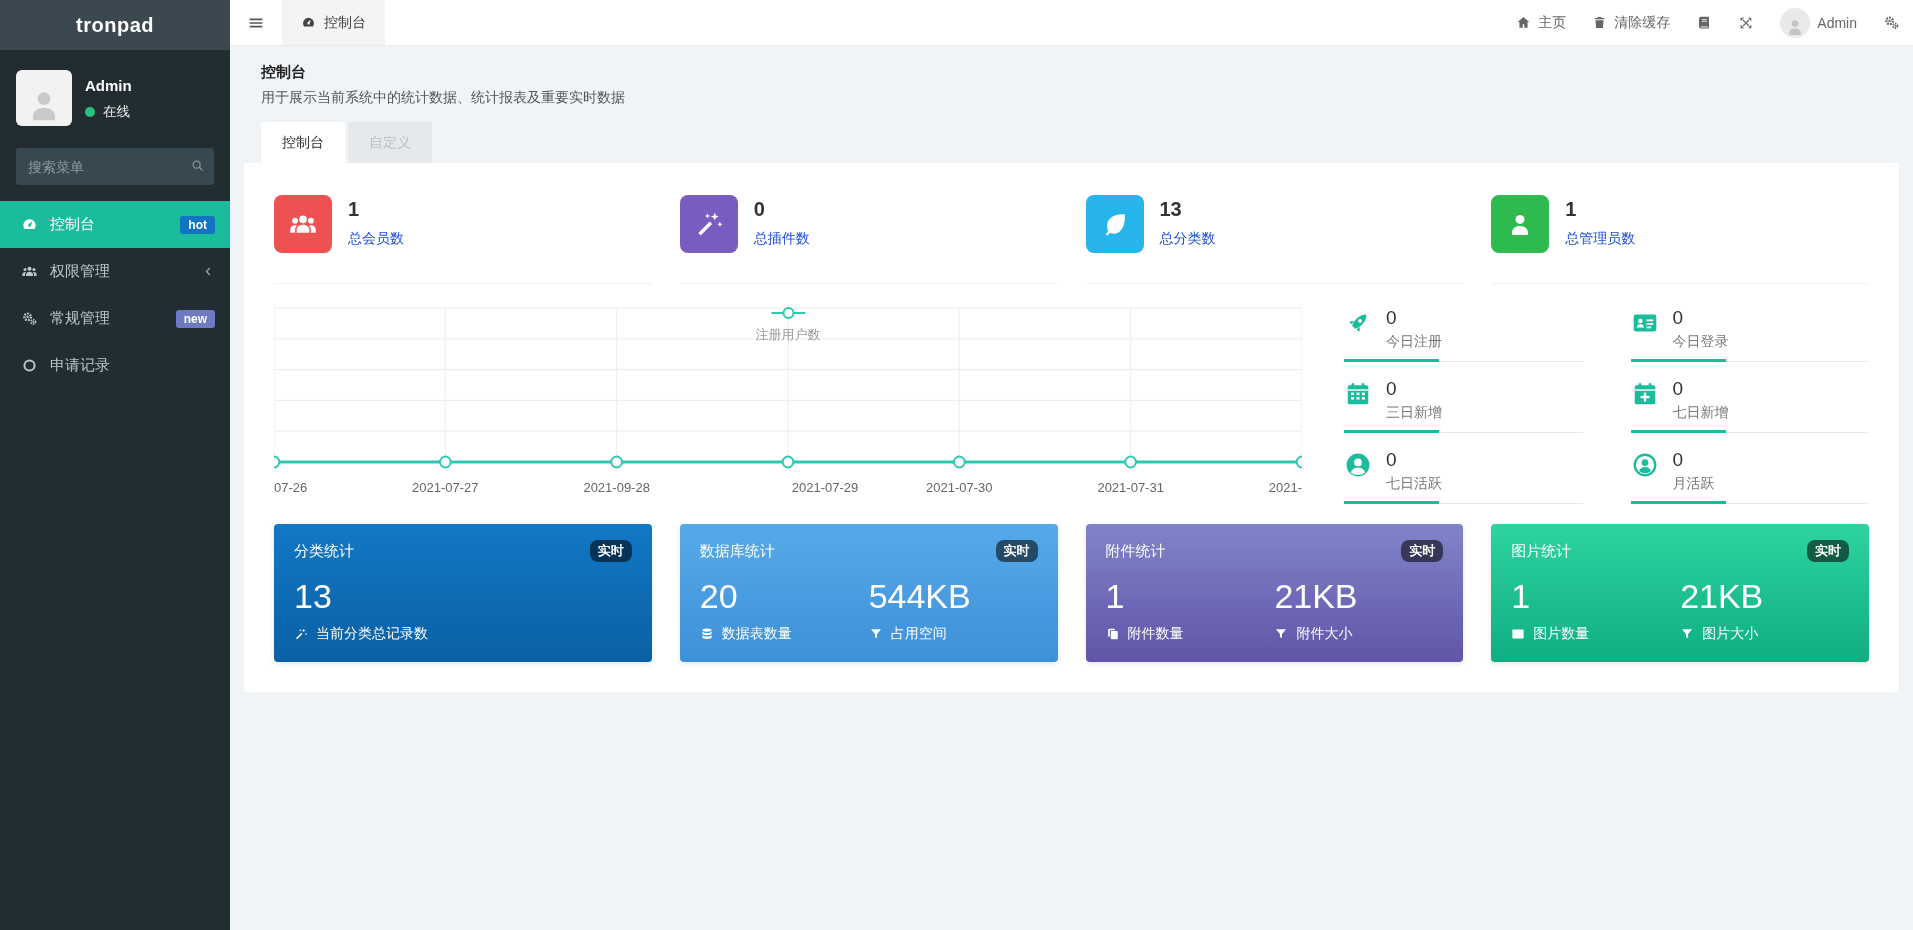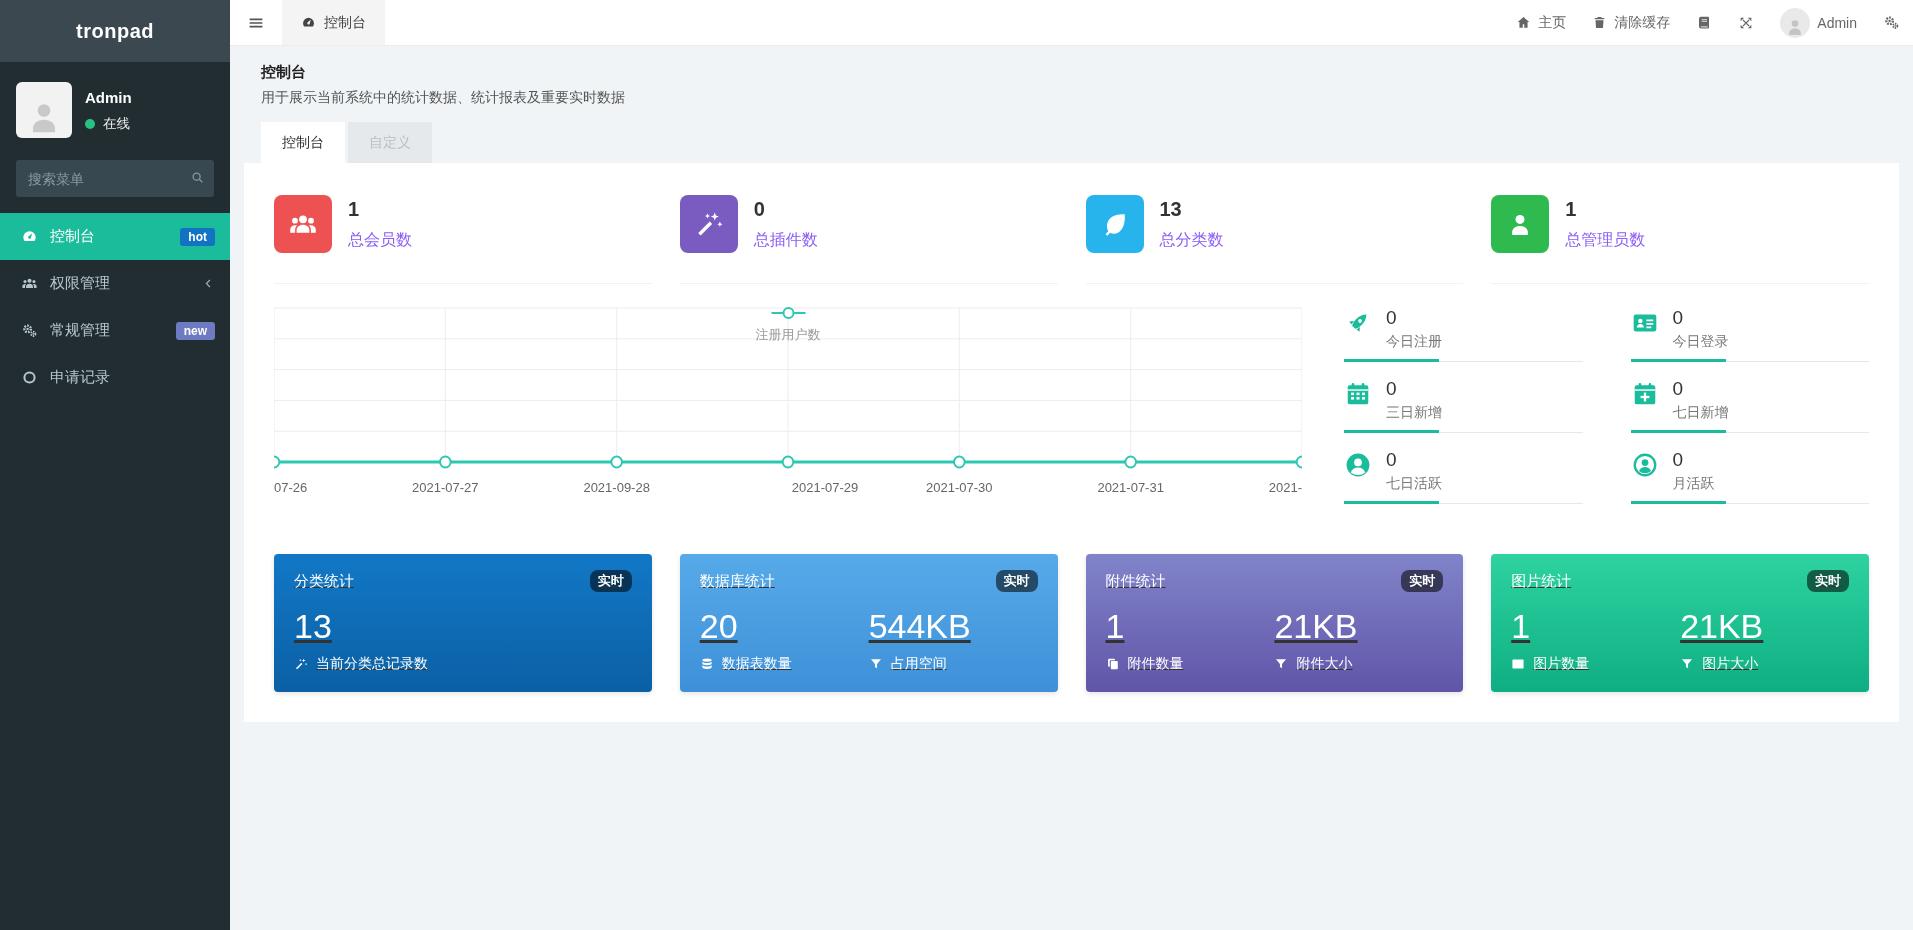--- a/index.html
+++ b/index.html
@@ -7,21 +7,21 @@
   body {
     width:1913px; height:930px; overflow:hidden;
     display:flex;
     font-family:"Liberation Sans","DejaVu Sans",sans-serif;
     font-size:14px; color:#333; background:#f1f4f6;
   }
   svg { display:block; }
 
   
   .sidebar { width:230px; flex-shrink:0; background:#222d32; color:#b8c7ce; display:flex; flex-direction:column; }
-  .logo { height:62px; background:#3b4850; color:#fff; font-size:20px; font-weight:bold; display:flex; align-items:center; justify-content:center; letter-spacing:.5px; flex-shrink:0; }
+  .logo { height:50px; background:#3b4850; color:#fff; font-size:20px; font-weight:bold; display:flex; align-items:center; justify-content:center; letter-spacing:.5px; flex-shrink:0; }
   .user-panel { display:flex; gap:13px; padding:20px 16px 12px; align-items:flex-start; }
   .avatar { width:56px; height:56px; border-radius:6px; background:#f2f2f2; color:#c9c9c9; display:flex; align-items:flex-end; justify-content:center; overflow:hidden; flex-shrink:0; }
   .user-name { color:#fff; font-weight:bold; font-size:15px; margin:7px 0 9px; }
   .user-status { font-size:13.5px; color:#ececec; display:flex; align-items:center; gap:8px; }
   .status-dot { width:10px; height:10px; border-radius:50%; background:#26c281; }
   .search-box { margin:10px 16px 14px; position:relative; }
   .search-input { width:100%; height:37px; background:#384850; border:none; border-radius:3px; padding:0 34px 0 12px; color:#cfd8dc; font-size:14px; outline:none; }
   .search-input::placeholder { color:#8a9ba3; }
   .search-btn { position:absolute; right:9px; top:10px; color:#8a9ba3; background:none; border:none; padding:0; cursor:pointer; }
   .menu { list-style:none; margin:2px 0 0; padding:0; }
@@ -49,40 +49,40 @@
   .tabs { display:flex; gap:3px; padding-left:17px; }
   .tab { height:41px; display:flex; align-items:center; padding:0 21px; background:#e5e9ec; color:#b9c0c8; cursor:pointer; }
   .tab.active { background:#fff; color:#333; }
   .panel { background:#fff; padding:32px 30px 30px; }
 
   
   .stats-row { display:flex; gap:28px; }
   .stat-card { flex:1; display:flex; gap:16px; padding-bottom:30px; border-bottom:1px solid #f0f2f4; }
   .stat-icon { width:58px; height:58px; border-radius:8px; color:#fff; display:flex; align-items:center; justify-content:center; flex-shrink:0; }
   .stat-value { font-size:20px; font-weight:bold; color:#333; margin-top:3px; }
-  .stat-label { font-size:16px; color:#8b5cf6; margin-top:9px; }
+  .stat-label { font-size:14px; color:#1d4ed8; margin-top:9px; }
 
   
   .chart-row { display:flex; margin-top:18px; }
   .chart-wrap { flex:1; min-width:0; position:relative; }
   .chart-legend { position:absolute; top:4px; left:50%; transform:translateX(-50%); display:flex; align-items:center; gap:6px; color:#999; font-size:13px;flex-direction:column; }
   .chart-svg { width:100%; height:172px; }
   .chart-labels { position:relative; height:26px; overflow:hidden; color:#666; font-size:13px; }
   .chart-label { position:absolute; top:6px; transform:translateX(-50%); white-space:nowrap; }
 
   .mini-grid { width:525px; margin-left:42px; flex-shrink:0; display:grid; grid-template-columns:1fr 1fr; column-gap:48px; align-content:start; }
   .mini-inner { display:flex; gap:14px; align-items:flex-start; min-height:50px; padding-top:5px; }
   .mini-icon { color:#1abc9c; margin-top:2px; }
   .mini-value { font-size:19px; color:#333; }
   .mini-label { font-size:14px; color:#777; margin-top:4px; }
   .mini-track { height:1px; background:#e8e8e8; margin:9px 0 11px; position:relative; }
   .mini-fill { position:absolute; left:0; top:-2px; height:3px; width:40%; background:#1abc9c; }
 
   
-  .grad-row { display:flex; gap:28px; margin-top:39px;text-decoration:underline; }
+  .grad-row { display:flex; gap:28px; margin-top:9px; }
   .grad-card { flex:1; border-radius:4px; color:#fff; padding:16px 20px 19px; box-shadow:0 2px 5px rgba(0,0,0,.10); }
   .grad-head { display:flex; justify-content:space-between; align-items:center; }
   .grad-title { font-size:15px; }
   .grad-badge { background:rgba(0,0,0,.55); font-size:13px; font-weight:bold; padding:2px 8px; border-radius:8px; }
   .grad-cols { display:flex; margin-top:15px; }
   .grad-col { flex:1; min-width:0; }
   .grad-value { font-size:34px; line-height:1.15; }
   .grad-foot { display:flex; align-items:center; gap:8px; font-size:14px; margin-top:9px; }
 </style>
 </head>

